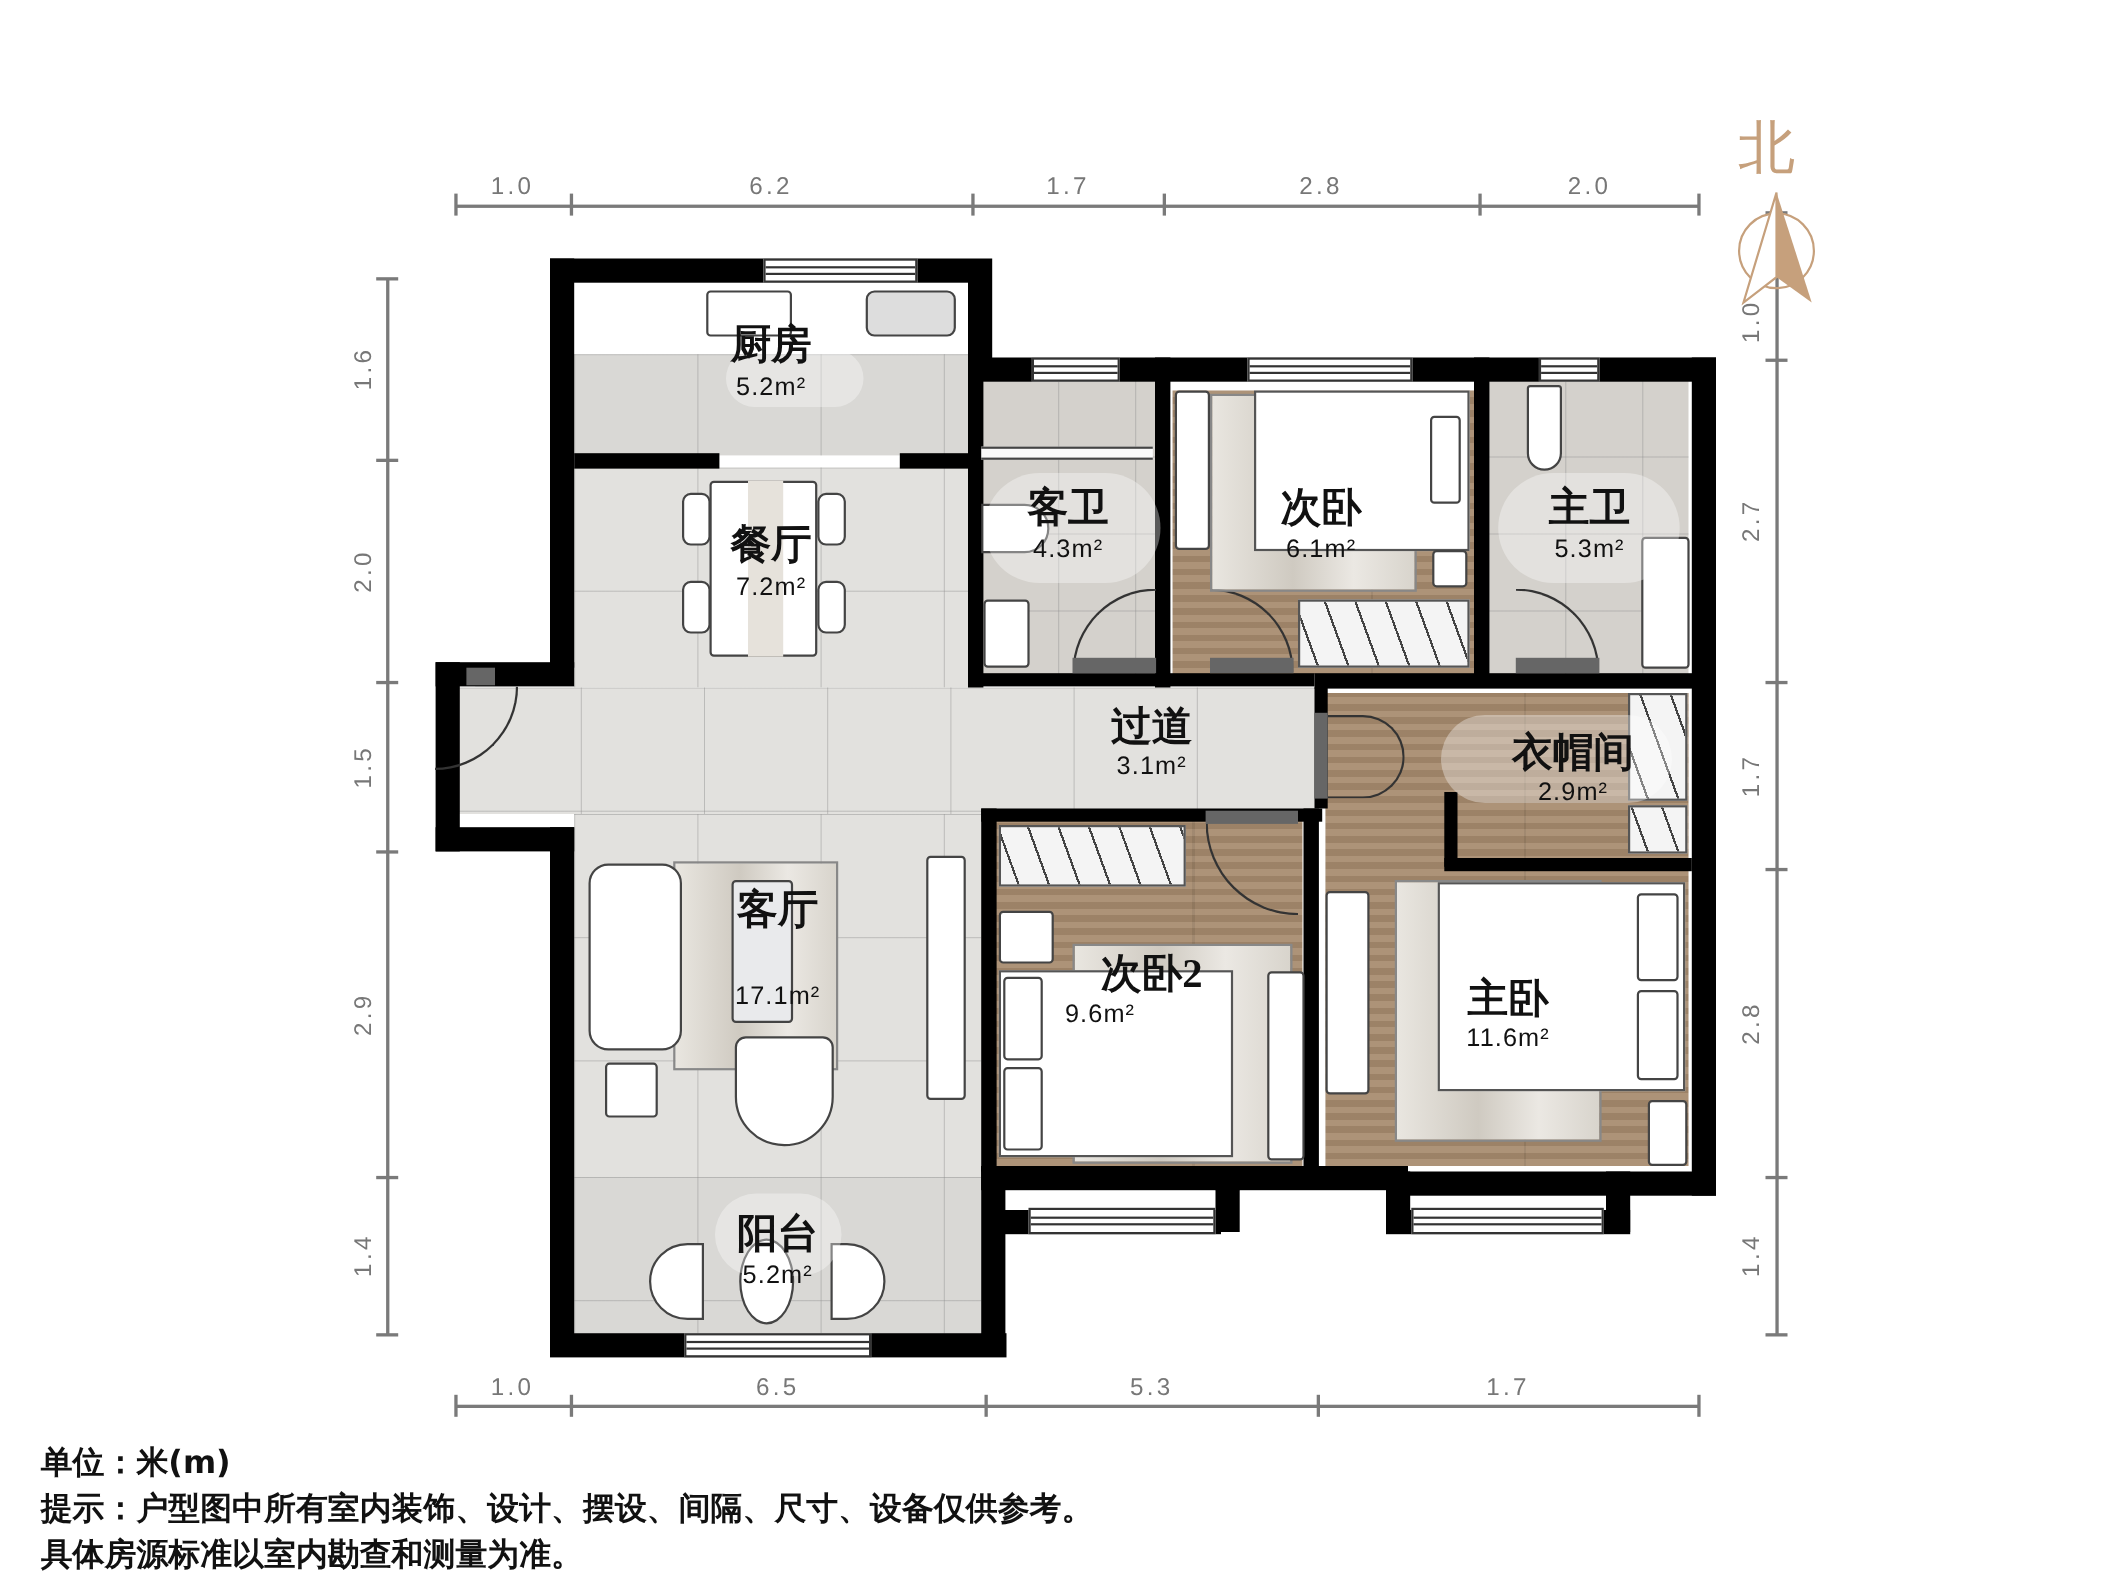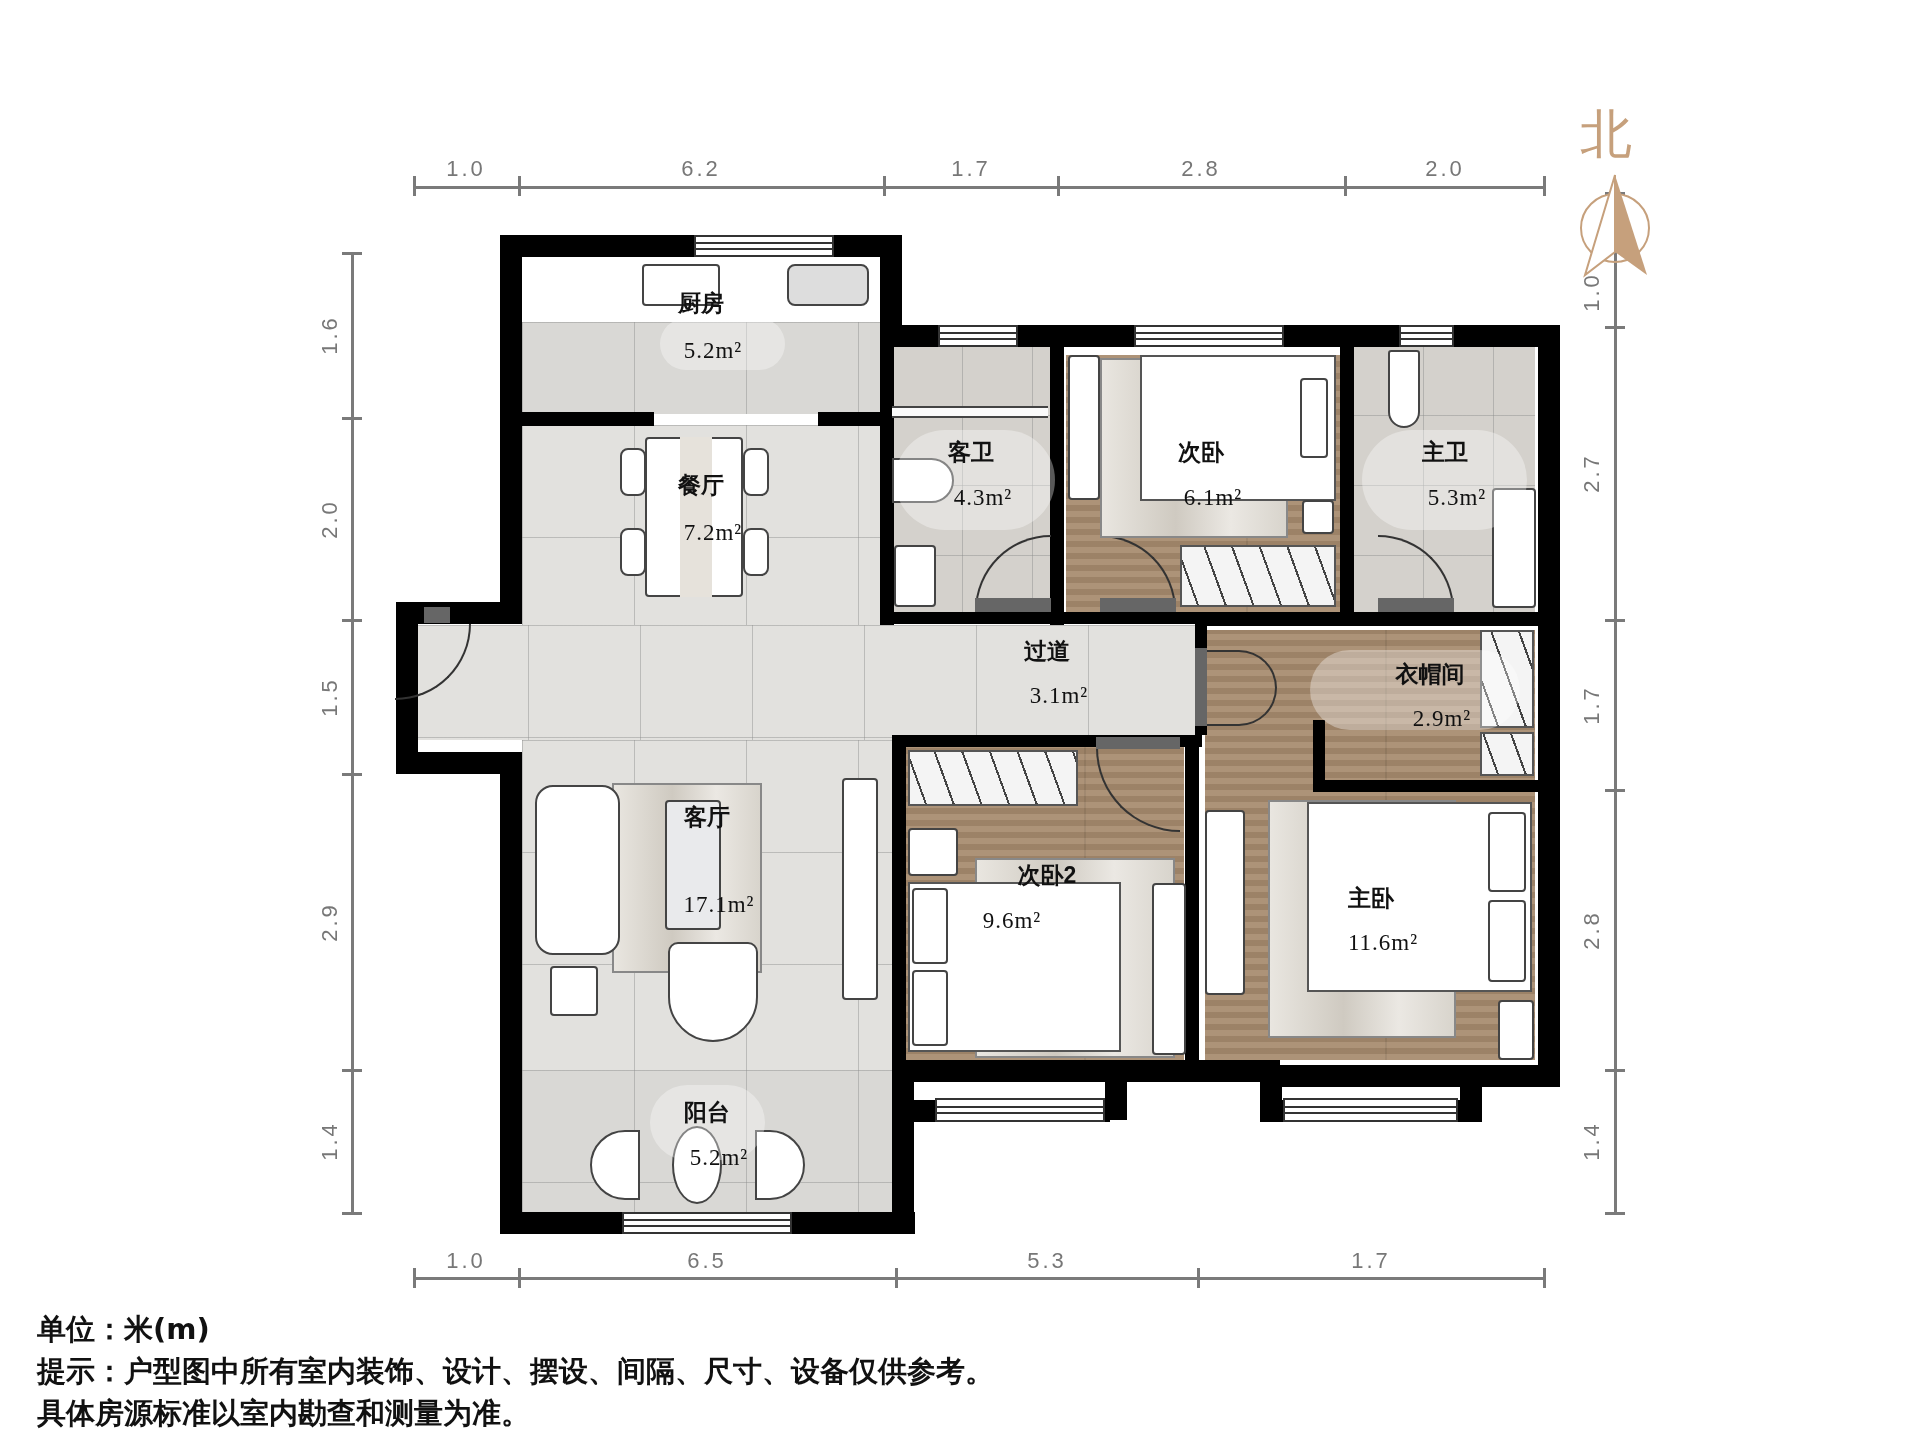--- a/index.html
+++ b/index.html
@@ -12,22 +12,22 @@
   .tile.light{background-color:#e2e1de;}
   .tile.bath{background-color:#d4d1cc;background-size:70px 70px;}
   .wood{position:absolute;background-color:#a68a6d;
     background-image:repeating-linear-gradient(0deg,rgba(255,255,255,.08) 0 6px,rgba(0,0,0,.06) 6px 12px),
     repeating-linear-gradient(90deg,transparent 0 180px,rgba(0,0,0,.08) 180px 182px);}
   .white{position:absolute;background:#fff;}
   .window{position:absolute;background:#fff;border:2px solid #333;box-sizing:border-box;
     background-image:linear-gradient(#333,#333),linear-gradient(#333,#333);
     background-size:100% 2px,100% 2px;background-position:0 33%,0 66%;background-repeat:no-repeat;}
   .label-bubble{position:absolute;background:rgba(255,255,255,.35);border-radius:60px;}
-  .room-name{position:absolute;font-family:Liberation Sans, sans-serif;font-weight:bold;font-size:23px;color:#111;white-space:nowrap;transform:translateX(-50%);}
-  .room-area{position:absolute;font-family:Liberation Serif, serif;font-size:23px;color:#111;white-space:nowrap;transform:translateX(-50%);letter-spacing:1px;margin-left:12px;}
+  .room-name{position:absolute;font-family:Liberation Serif, serif;font-weight:bold;font-size:37px;color:#111;white-space:nowrap;transform:translateX(-50%);}
+  .room-area{position:absolute;font-family:Liberation Sans, sans-serif;font-size:23px;color:#111;white-space:nowrap;transform:translateX(-50%);letter-spacing:1px;}
   .dim-line{position:absolute;background:#7a7a7a;}
   .dim-tick{position:absolute;background:#7a7a7a;}
   .dim-label{position:absolute;font-family:"Liberation Sans",sans-serif;font-size:22px;color:#777;white-space:nowrap;letter-spacing:3px;}
   .dim-label.h{transform:translateX(-50%);}
   .dim-label.v{transform:translate(-50%,-50%) rotate(-90deg);}
   .furn{position:absolute;background:#fff;border:2px solid #444;box-sizing:border-box;border-radius:4px;}
   .door-arc{position:absolute;border:2px solid #333;box-sizing:border-box;}
   .door-leaf{position:absolute;background:#666;}
   .wardrobe{position:absolute;background:#f4f4f4;border:2px solid #555;box-sizing:border-box;
     background-image:repeating-linear-gradient(70deg,transparent 0 14px,#444 14px 16px,transparent 16px 26px);}

